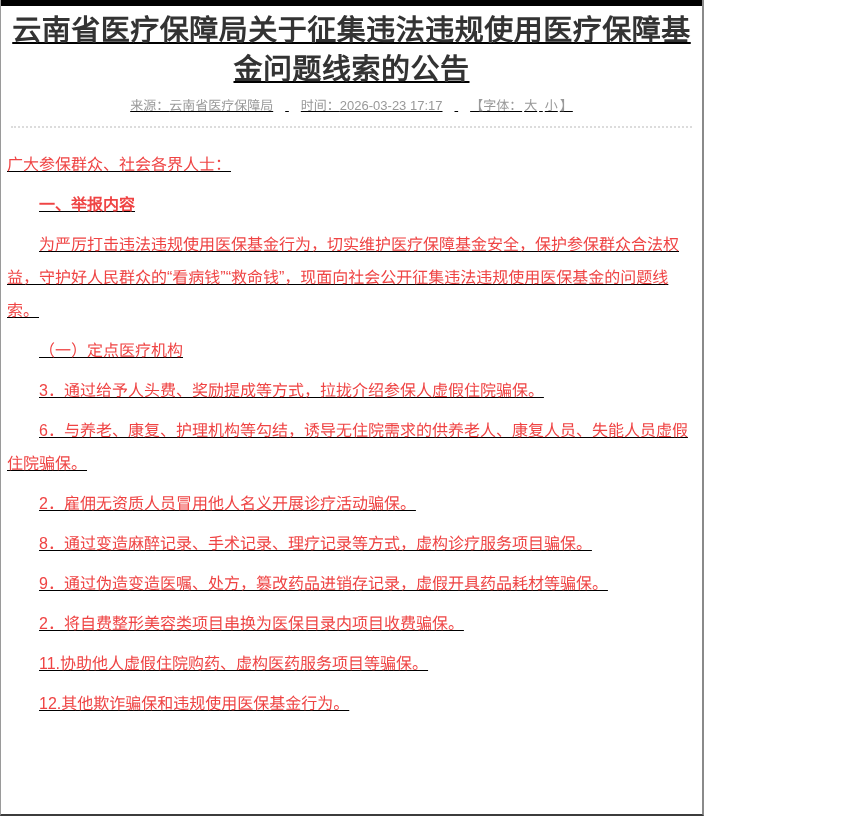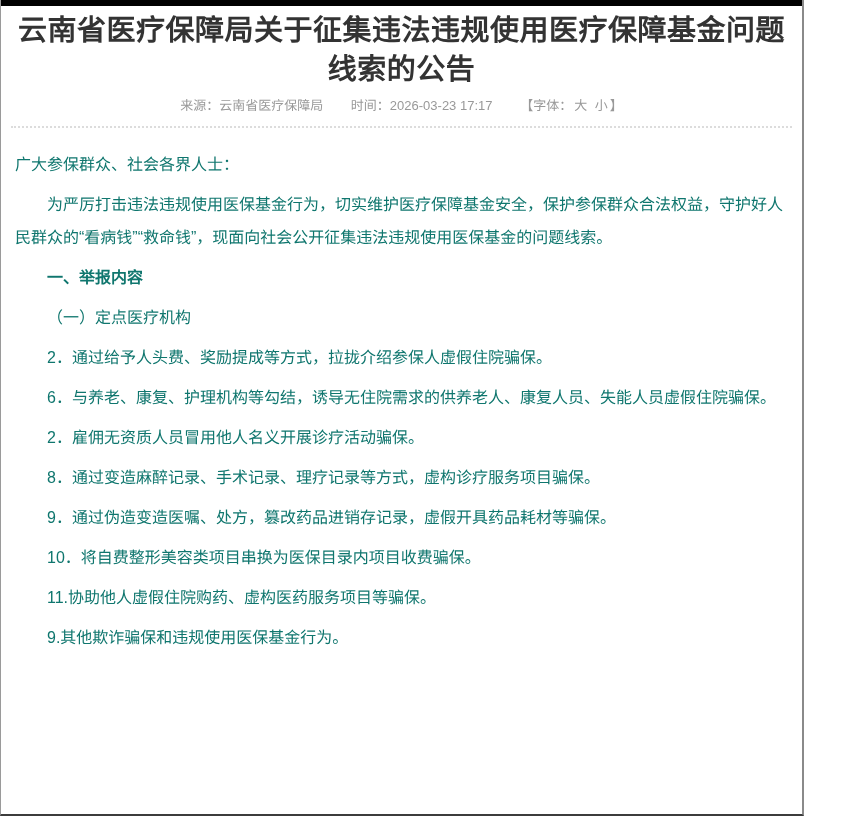--- a/index.html
+++ b/index.html
@@ -1,27 +1,28 @@
 <!DOCTYPE html>
 <html lang="zh-CN"><head>
 <meta charset="utf-8">
 <style>
   html, body { margin: 0; padding: 0; background: #ffffff; }
   body { font-family: "Liberation Sans", "DejaVu Sans", sans-serif; }
 
   .frame {
-    width: 804px;
+    width: 704px;
     height: 816px;
     box-sizing: border-box;
     background: #ffffff;
     border-left: 1px solid #9a9a9a;
     border-right: 2px solid #8a8a8a;
     border-bottom: 2px solid #3c3c3c;
     overflow: hidden;
     position: relative;
+    text-decoration: underline;
   }
 
   .topbar {
     height: 6px;
     background: #000000;
     width: 100%;
   }
 
   .title {
     font-size: 29px;
@@ -47,22 +48,22 @@
     margin: 0 2px;
   }
 
   .separator {
     border-bottom: 2px dotted #dcdcdc;
     margin: 12px 10px 0 10px;
     height: 0;
   }
 
   .content {
-    padding: 20px 14px 0 14px;
-    color: #0f766e;
+    padding: 20px 14px 0 6px;
+    color: #ef4444;
     font-size: 16px;
   }
   .content p {
     margin: 0 0 7px 0;
     line-height: 33px;
   }
   .indent { text-indent: 2em; }
   .bold { font-weight: bold; }
 </style>
 </head>
@@ -76,25 +77,25 @@
   <div class="meta">
     <span class="group"><span>来源：</span><span>云南省医疗保障局</span></span>
     <span class="group"><span>时间：</span><span>2026-03-23 17:17</span></span>
     <span class="group"><span>【字体：</span><span class="font-btn">大</span> <span class="font-btn">小</span><span>】</span></span>
   </div>
 
   <div class="separator"></div>
 
   <div class="content">
     <p>广大参保群众、社会各界人士：</p>
+    <p class="indent bold">一、举报内容</p>
     <p class="indent">为严厉打击违法违规使用医保基金行为，切实维护医疗保障基金安全，保护参保群众合法权益，守护好人民群众的“看病钱”“救命钱”，现面向社会公开征集违法违规使用医保基金的问题线索。</p>
-    <p class="indent bold">一、举报内容</p>
     <p class="indent">（一）定点医疗机构</p>
-    <p class="indent">2．通过给予人头费、奖励提成等方式，拉拢介绍参保人虚假住院骗保。</p>
+    <p class="indent">3．通过给予人头费、奖励提成等方式，拉拢介绍参保人虚假住院骗保。</p>
     <p class="indent">6．与养老、康复、护理机构等勾结，诱导无住院需求的供养老人、康复人员、失能人员虚假住院骗保。</p>
     <p class="indent">2．雇佣无资质人员冒用他人名义开展诊疗活动骗保。</p>
     <p class="indent">8．通过变造麻醉记录、手术记录、理疗记录等方式，虚构诊疗服务项目骗保。</p>
     <p class="indent">9．通过伪造变造医嘱、处方，篡改药品进销存记录，虚假开具药品耗材等骗保。</p>
-    <p class="indent">10．将自费整形美容类项目串换为医保目录内项目收费骗保。</p>
+    <p class="indent">2．将自费整形美容类项目串换为医保目录内项目收费骗保。</p>
     <p class="indent">11.协助他人虚假住院购药、虚构医药服务项目等骗保。</p>
-    <p class="indent">9.其他欺诈骗保和违规使用医保基金行为。</p>
+    <p class="indent">12.其他欺诈骗保和违规使用医保基金行为。</p>
   </div>
 </div>
 
 </body></html>

